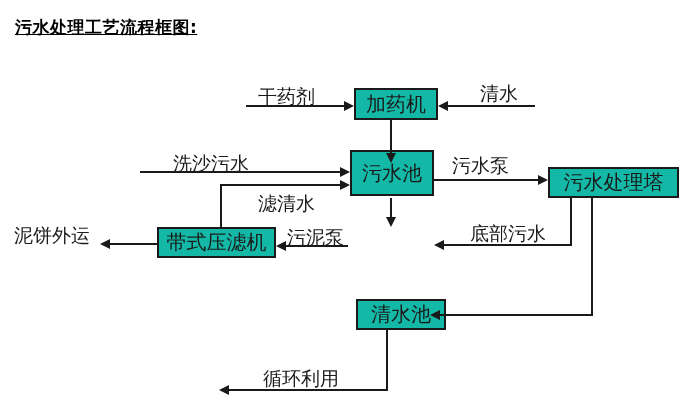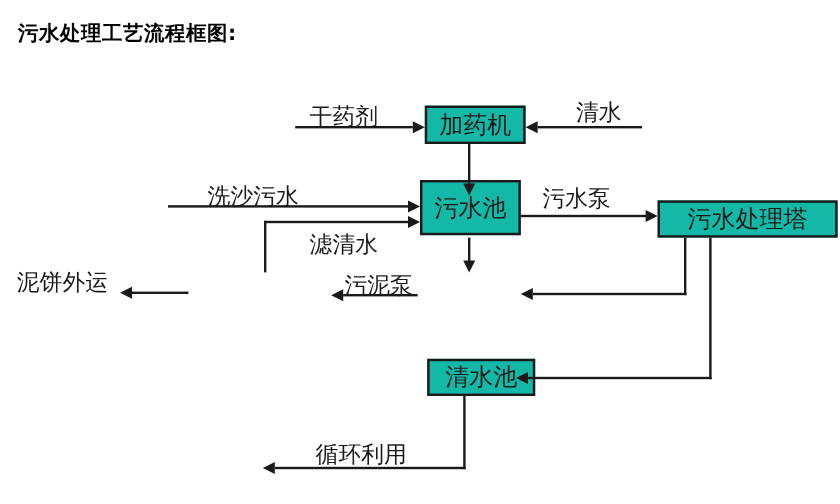--- a/index.html
+++ b/index.html
@@ -1,47 +1,49 @@
 <!DOCTYPE html>
 <html><head>
 <meta charset="utf-8">
 <style>
   html, body { margin: 0; padding: 0; background: #ffffff; }
   body { width: 700px; height: 420px; font-family: "DejaVu Sans", "Liberation Sans", sans-serif; }
   .canvas { position: relative; width: 700px; height: 420px; background: #ffffff; overflow: hidden; }
-  .title { position: absolute; left: 15px; top: 16px; font-size: 17px; font-weight: bold; color: #000000; letter-spacing: 0.5px; white-space: nowrap; }
+  .title { position: absolute; left: 15px; top: 16px; font-size: 17px; font-weight: bold; color: #000000; letter-spacing: 0.5px; white-space: nowrap; text-decoration: underline; }
   .node { position: absolute; box-sizing: border-box; border: 2px solid #1a1a1a; background: #14b8a6;
           display: flex; align-items: center; justify-content: center; font-size: 20px; color: #1a1a1a; white-space: nowrap; }
   .flabel { position: absolute; font-size: 19px; color: #1a1a1a; white-space: nowrap; text-align: right; }
   .hl { position: absolute; height: 2px; background: #1a1a1a; }
   .vl { position: absolute; width: 2px; background: #1a1a1a; }
   .ar, .al, .ad { position: absolute; width: 0; height: 0; }
   .ar { border-top: 5px solid transparent; border-bottom: 5px solid transparent; border-left: 10px solid #1a1a1a; }
   .al { border-top: 5px solid transparent; border-bottom: 5px solid transparent; border-right: 10px solid #1a1a1a; }
   .ad { border-left: 5px solid transparent; border-right: 5px solid transparent; border-top: 10px solid #1a1a1a; }
 </style>
 </head>
 <body>
 
 <div class="canvas">
 
   <div class="title">污水处理工艺流程框图:</div>
 
   <div class="node" style="left:354px;top:88px;width:84px;height:32px">加药机</div>
   <div class="node" style="left:350px;top:150px;width:84px;height:46px">污水池</div>
-  <div class="node" style="left:548px;top:167px;width:150px;height:31px">污水处理塔</div>
+  <div class="node" style="left:548px;top:167px;width:131px;height:31px">污水处理塔</div>
+  <div class="node" style="left:157px;top:227px;width:119px;height:31px">带式压滤机</div>
   <div class="node" style="left:356px;top:299px;width:90px;height:31px">清水池</div>
 
   <div class="flabel" style="left:258px;top:84px">干药剂</div>
   <div class="flabel" style="left:480px;top:81px">清水</div>
   <div class="flabel" style="left:173px;top:151px">洗沙污水</div>
   <div class="flabel" style="left:258px;top:191px">滤清水</div>
   <div class="flabel" style="left:452px;top:153px">污水泵</div>
   <div class="flabel" style="left:287px;top:225px">污泥泵</div>
   <div class="flabel" style="left:14px;top:223px">泥饼外运</div>
+  <div class="flabel" style="left:470px;top:221px">底部污水</div>
   <div class="flabel" style="left:263px;top:366px">循环利用</div>
 
   <div class="hl" style="left:246px;top:105px;width:98px"></div>
   <div class="ar" style="left:344px;top:101px"></div>
 
   <div class="hl" style="left:448px;top:105px;width:87px"></div>
   <div class="al" style="left:438px;top:101px"></div>
 
   <div class="vl" style="left:390px;top:120px;height:34px"></div>
   <div class="ad" style="left:386px;top:153px"></div>

